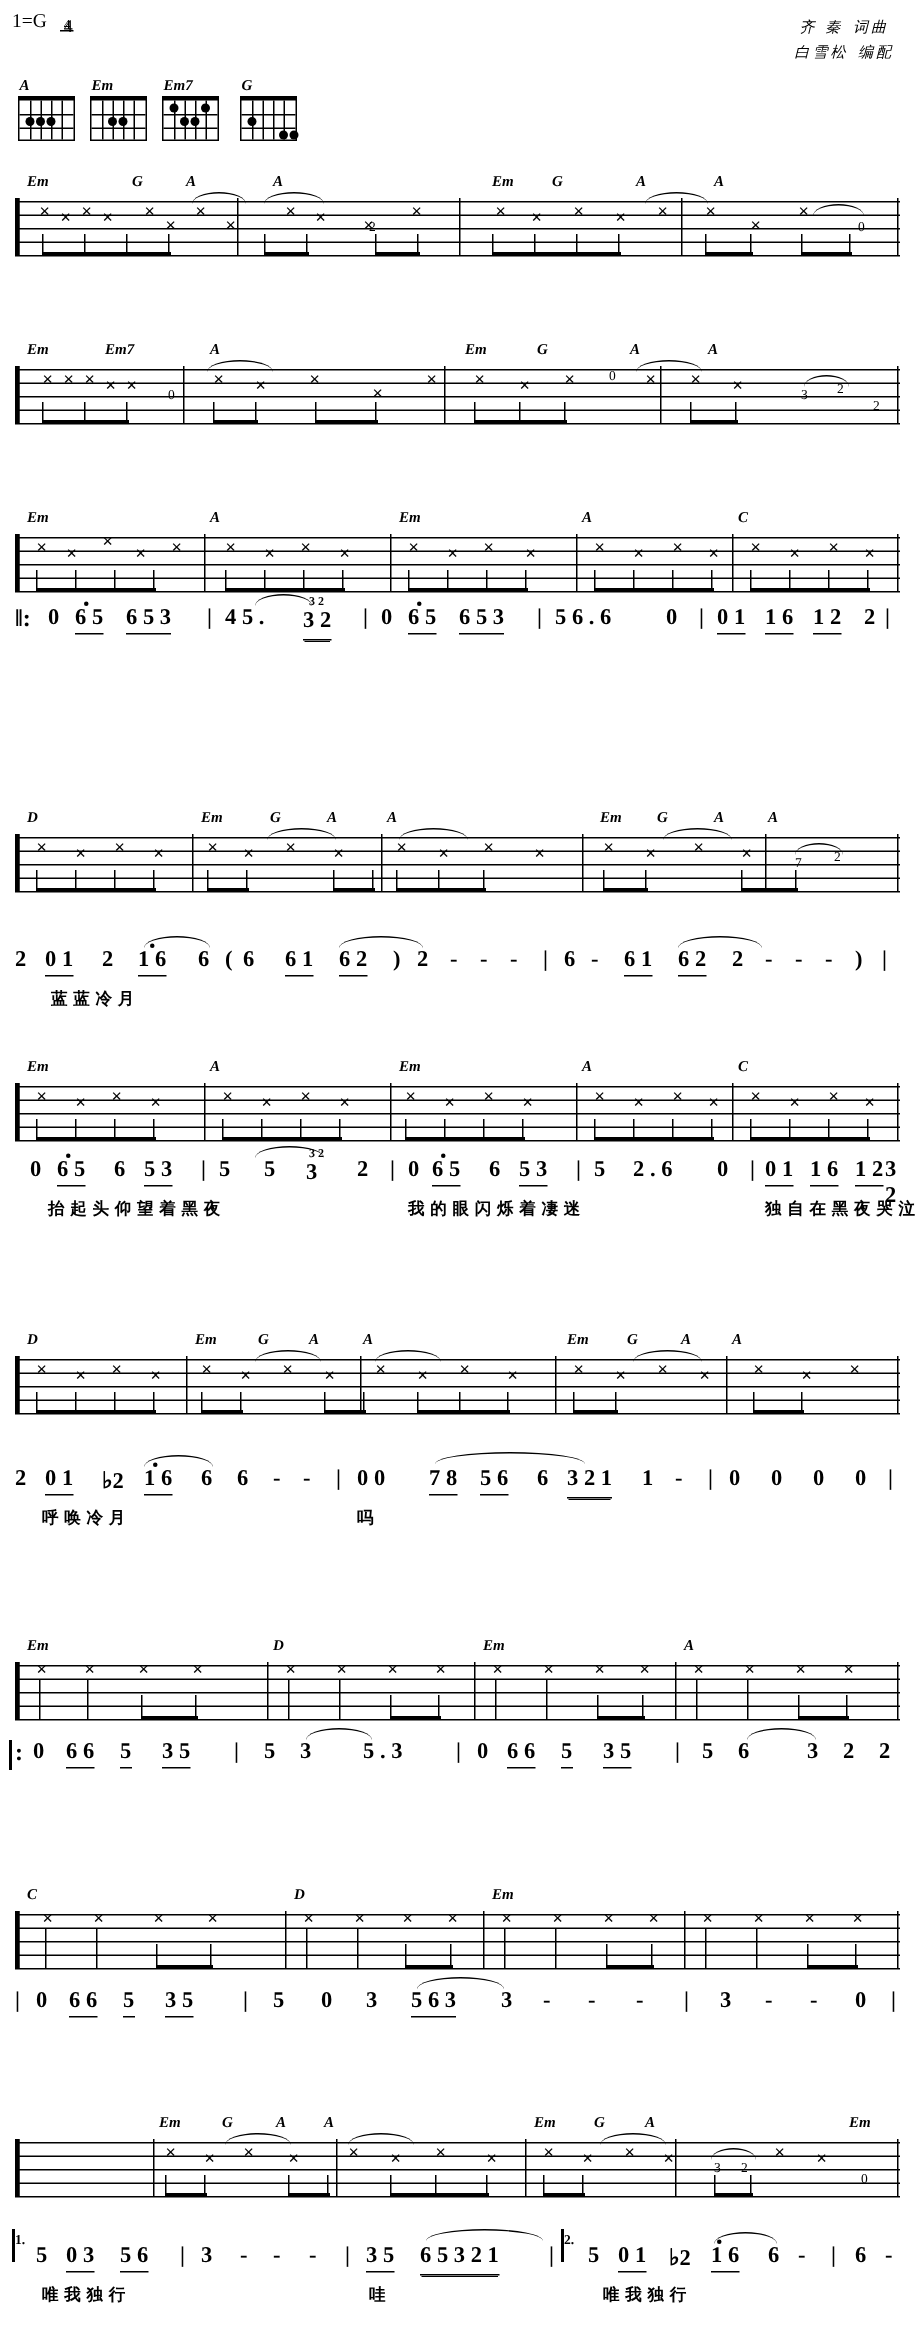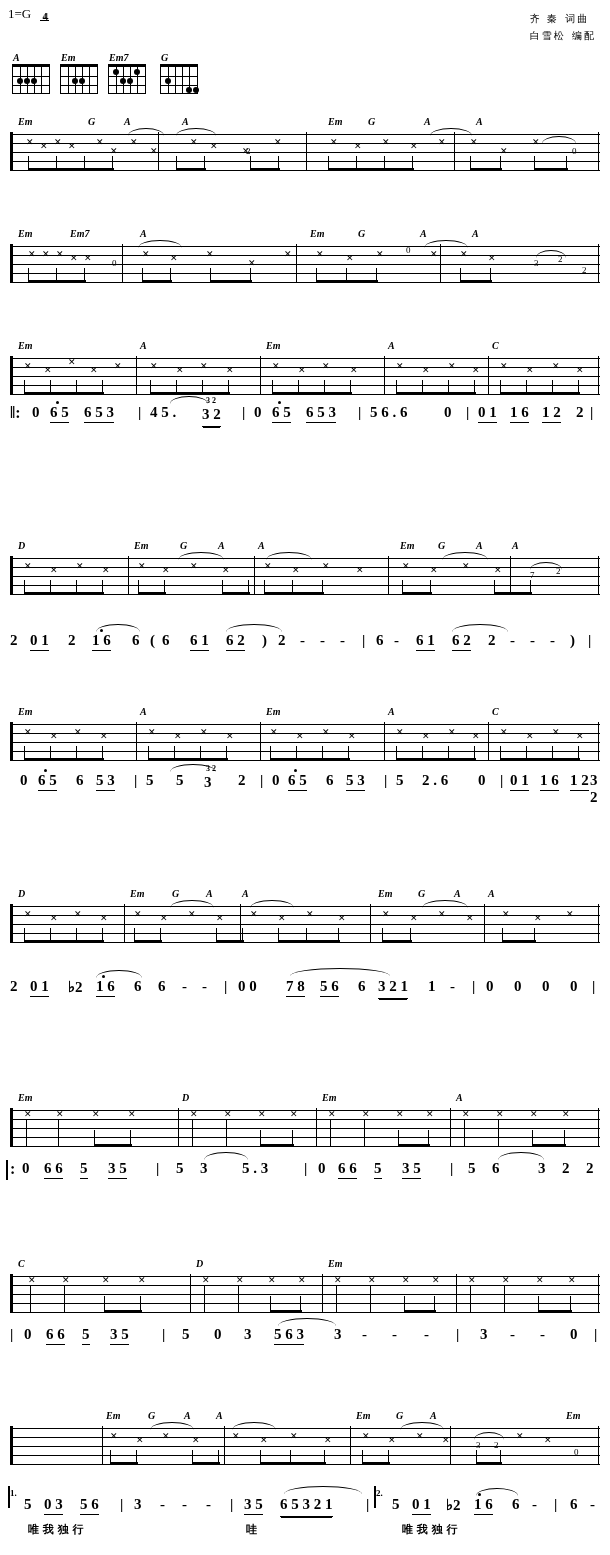--- a/index.html
+++ b/index.html
@@ -5,21 +5,21 @@
   html,body{margin:0;padding:0;background:#ffffff;}
   body{width:610px;height:1555px;position:relative;font-family:"Liberation Serif",serif;color:#000;}
   .sheet{position:relative;width:610px;height:1555px;overflow:hidden;}
 
   
   .key-sig{position:absolute;left:8px;top:6px;font-size:13px;font-family:"Liberation Serif",serif;}
   .key-sig .frac{display:inline-block;vertical-align:-3px;margin-left:6px;text-align:center;line-height:0.95;font-size:12px;}
   .key-sig .frac .num{display:block;border-bottom:1px solid #000;padding:0 2px;}
   .key-sig .frac .den{display:block;padding:0 2px;}
   .title{position:absolute;left:0;top:8px;width:610px;text-align:center;font-size:24px;font-weight:bold;letter-spacing:6px;font-family:"DejaVu Sans",sans-serif;}
-  .credits{position:absolute;right:14px;top:10px;font-size:10px;line-height:17px;text-align:left;font-family:"DejaVu Sans",sans-serif;}
+  .credits{position:absolute;right:14px;top:10px;font-size:10px;line-height:17px;text-align:center;font-family:"DejaVu Sans",sans-serif;font-style:italic;}
   .credits div span{letter-spacing:2px;}
 
   
   .chordbox{position:absolute;top:52px;}
   .chordbox .cname{font-size:10px;font-family:"Liberation Serif",serif;font-style:italic;font-weight:bold;margin-bottom:1px;text-align:left;padding-left:1px;}
   .grid{position:relative;width:38px;height:30px;border:1px solid #000;border-top:3px solid #000;box-sizing:border-box;}
   .grid .v{position:absolute;top:0;bottom:0;width:1px;background:#000;}
   .grid .h{position:absolute;left:0;right:0;height:1px;background:#000;}
   .dot{position:absolute;width:6px;height:6px;border-radius:50%;background:#000;}
 
@@ -479,20 +479,23 @@
       <div class="jp" style="left:500px;">-</div>
       <div class="jp" style="left:520px;">-</div>
       <div class="jp" style="left:540px;">-</div>
       <div class="jp" style="left:560px;">)</div>
       <div class="jp" style="left:578px;">|</div>
       <div class="dotu" style="left:90px;top:-3px;"></div>
       <div class="slur" style="left:86px;top:-8px;width:44px;"></div>
       <div class="slur" style="left:216px;top:-8px;width:56px;"></div>
       <div class="slur" style="left:442px;top:-8px;width:56px;"></div>
     </div>
+    <div class="jp-line" style="height:18px;">
+      <div class="lyric" style="left:24px;top:0;">蓝 蓝 冷 月</div>
+    </div>
   </div>
 
   <div class="sys" style="top:706px;">
     <div class="chordlab" style="left:8px;top:0px;">Em</div>
     <div class="chordlab" style="left:130px;top:0px;">A</div>
     <div class="chordlab" style="left:256px;top:0px;">Em</div>
     <div class="chordlab" style="left:378px;top:0px;">A</div>
     <div class="chordlab" style="left:482px;top:0px;">C</div>
 
     <div class="staff" style="top:16px;">
@@ -581,20 +584,25 @@
       <div class="jp" style="left:468px;">0</div>
       <div class="jp" style="left:490px;">|</div>
       <div class="jp ul1" style="left:500px;">0 1</div>
       <div class="jp ul1" style="left:530px;">1 6</div>
       <div class="jp ul1" style="left:560px;">1 2</div>
       <div class="jp" style="left:580px;">3 2</div>
       <div class="dotu" style="left:34px;top:-3px;"></div>
       <div class="dotu" style="left:284px;top:-3px;"></div>
       <div class="slur" style="left:160px;top:-8px;width:46px;"></div>
     </div>
+    <div class="jp-line" style="height:18px;">
+      <div class="lyric" style="left:22px;top:0;">抬 起 头 仰 望 着 黑 夜</div>
+      <div class="lyric" style="left:262px;top:0;">我 的 眼 闪 烁 着 凄 迷</div>
+      <div class="lyric" style="left:500px;top:0;">独 自 在 黑 夜 哭 泣</div>
+    </div>
   </div>
 
   <div class="sys" style="top:888px;">
     <div class="chordlab" style="left:8px;top:0px;">D</div>
     <div class="chordlab" style="left:120px;top:0px;">Em</div>
     <div class="chordlab" style="left:162px;top:0px;">G</div>
     <div class="chordlab" style="left:196px;top:0px;">A</div>
     <div class="chordlab" style="left:232px;top:0px;">A</div>
     <div class="chordlab" style="left:368px;top:0px;">Em</div>
     <div class="chordlab" style="left:408px;top:0px;">G</div>
@@ -683,20 +691,24 @@
       <div class="jp" style="left:440px;">-</div>
       <div class="jp" style="left:462px;">|</div>
       <div class="jp" style="left:476px;">0</div>
       <div class="jp" style="left:504px;">0</div>
       <div class="jp" style="left:532px;">0</div>
       <div class="jp" style="left:560px;">0</div>
       <div class="jp" style="left:582px;">|</div>
       <div class="dotu" style="left:92px;top:-3px;"></div>
       <div class="slur" style="left:86px;top:-8px;width:46px;"></div>
       <div class="slur" style="left:280px;top:-10px;width:100px;"></div>
+    </div>
+    <div class="jp-line" style="height:18px;">
+      <div class="lyric" style="left:18px;top:0;">呼 唤 冷 月</div>
+      <div class="lyric" style="left:228px;top:0;">吗</div>
     </div>
   </div>
 
   <div class="sys" style="top:1092px;">
     <div class="chordlab" style="left:8px;top:0px;">Em</div>
     <div class="chordlab" style="left:172px;top:0px;">D</div>
     <div class="chordlab" style="left:312px;top:0px;">Em</div>
     <div class="chordlab" style="left:446px;top:0px;">A</div>
 
     <div class="staff" style="top:16px;">

